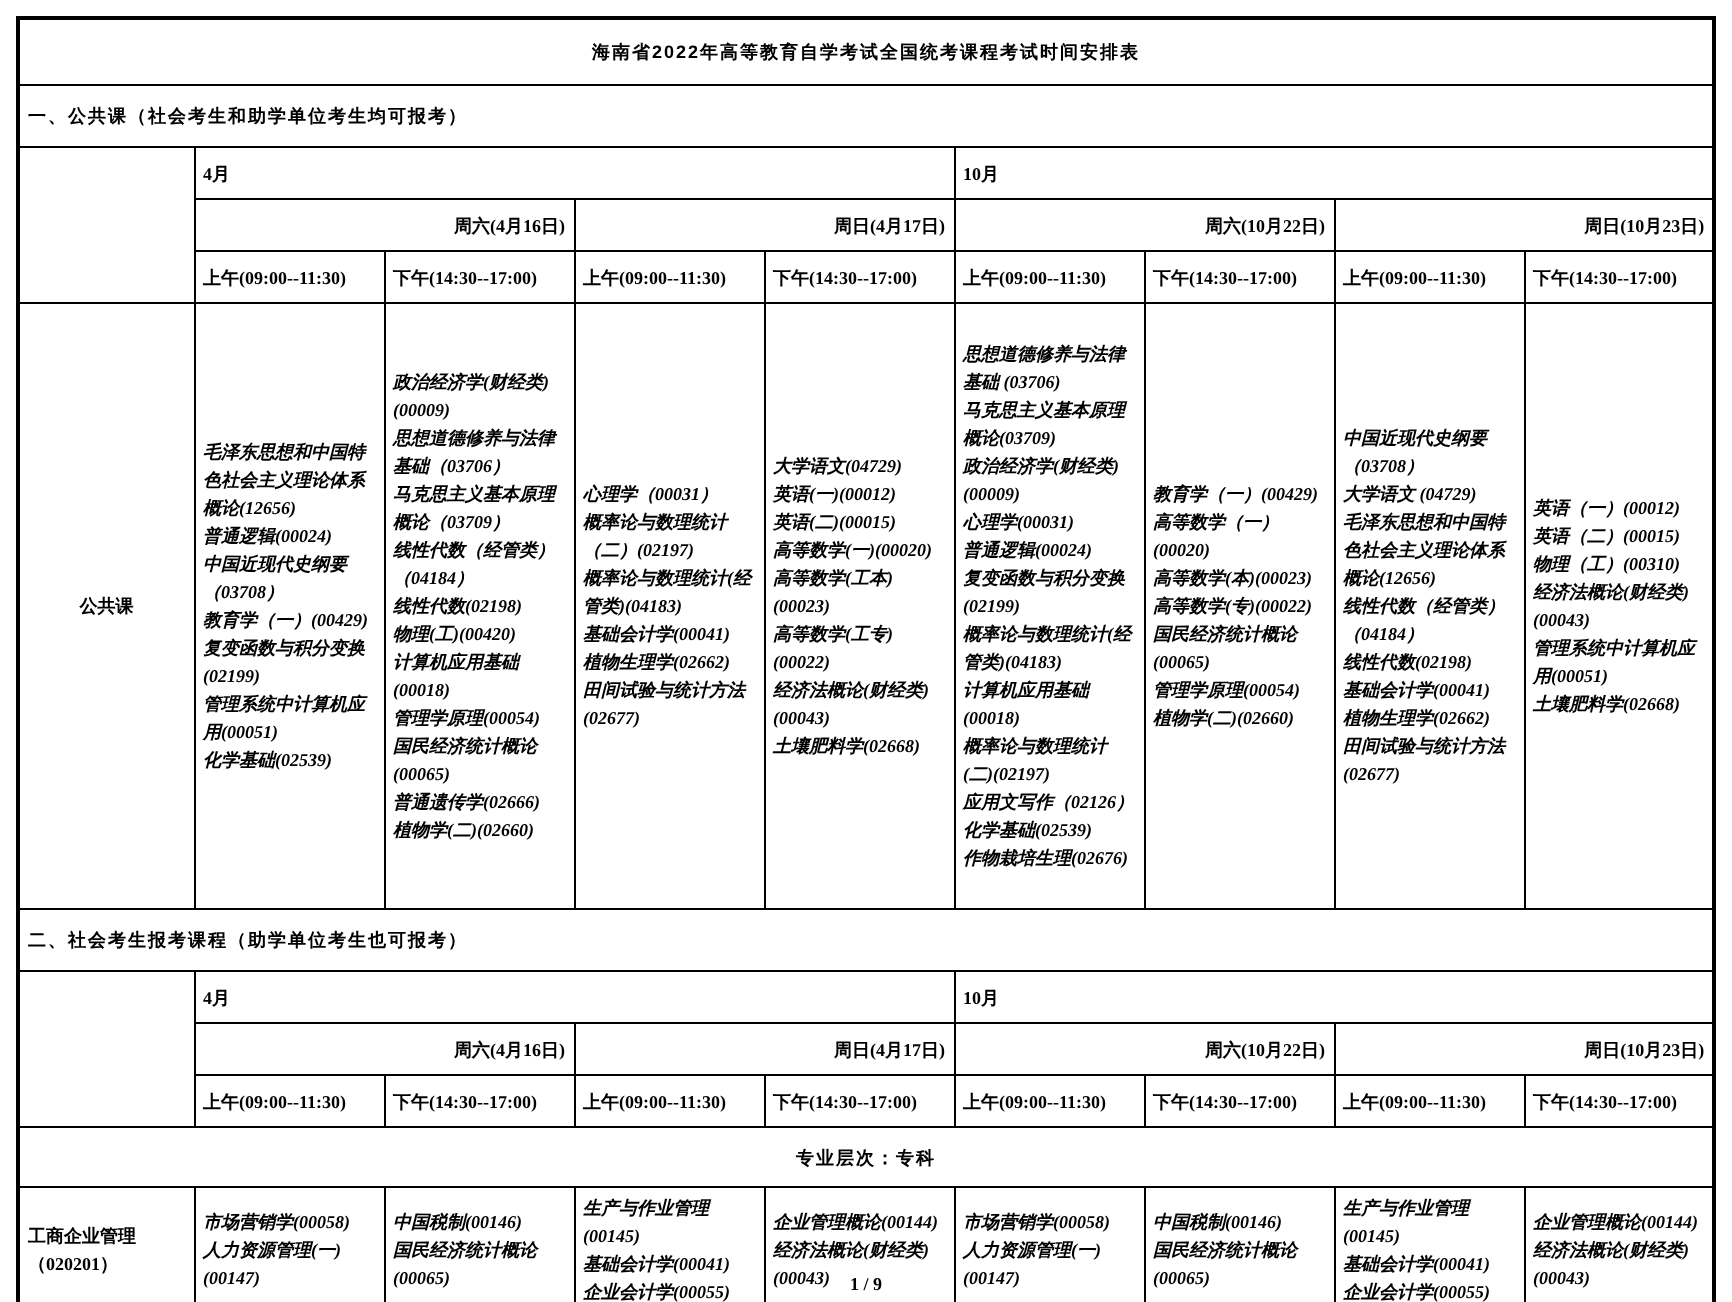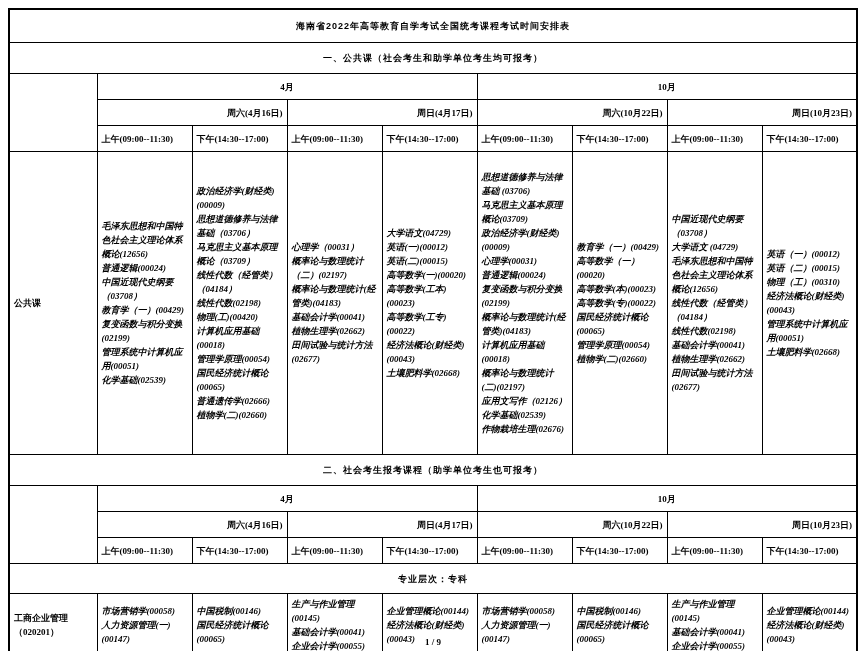--- a/index.html
+++ b/index.html
@@ -29,31 +29,31 @@
   }
   td.title-cell {
     height: 28px;
     text-align: center;
     font-family: "Liberation Sans", "DejaVu Sans", sans-serif;
     font-size: 15px; font-weight: 700;
     letter-spacing: 1px;
   }
   td.banner-cell {
     height: 26px;
-    text-align: center;
+    text-align: left;
     font-family: "Liberation Sans", "DejaVu Sans", sans-serif;
     font-size: 13px; font-weight: 700;
     letter-spacing: 1px;
   }
-  td.month-cell  { height: 21px; text-align: center; font-size: 10px; font-weight: 700; }
+  td.month-cell  { height: 21px; font-size: 10px; font-weight: 700; }
   td.day-cell    { height: 21px; text-align: right; font-size: 9px;  font-weight: 700; }
   td.time-cell   { height: 21px; text-align: left; font-size: 8.5px; font-weight: 700; padding: 2px 1px; }
   td.spacer-cell { background: #fff; }
   td.rowlabel-cell {
-    text-align: left;
+    text-align: center;
     font-size: 9.5px; font-weight: 600;
   }
   td.major-cell {
     text-align: left;
     font-size: 9.5px; font-weight: 600;
     padding-left: 6px;
   }
   td.courses-cell {
     white-space: pre-line;
     text-align: left;

